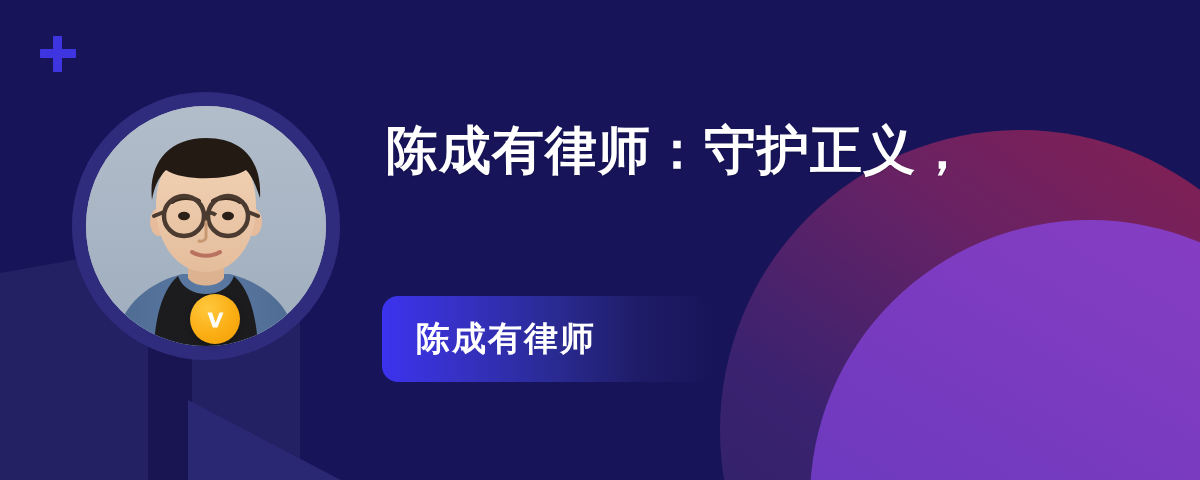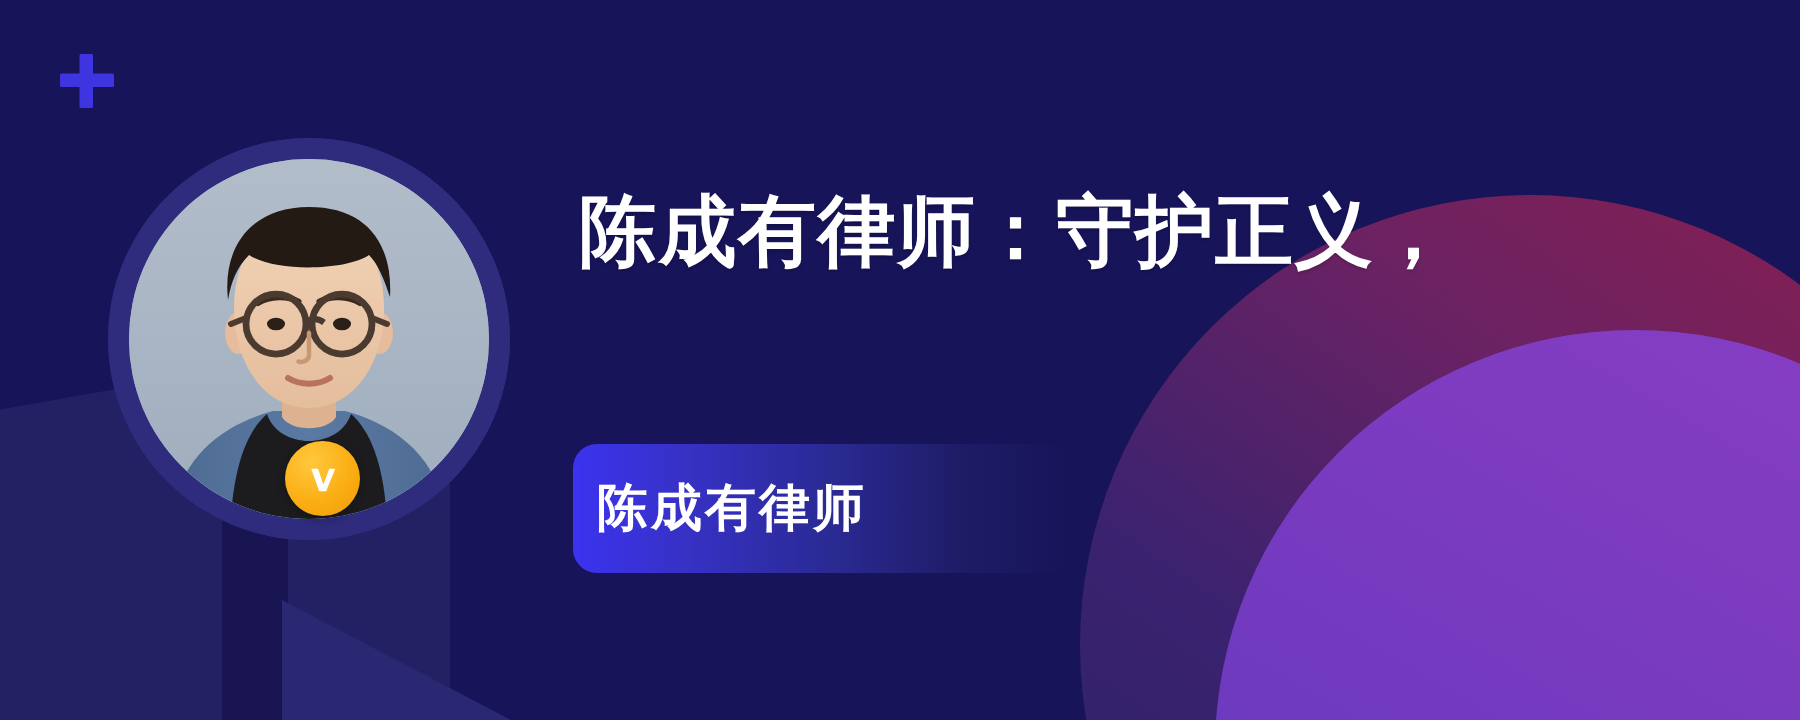--- a/index.html
+++ b/index.html
@@ -8,21 +8,21 @@
     background: #0d0b33;
   }
   * { box-sizing: border-box; }
 
   #banner {
     position: relative;
     width: 1200px;
     height: 480px;
     overflow: hidden;
     background: #0f766e;
-    font-family: Liberation Sans, sans-serif;
+    font-family: Liberation Mono, monospace;
   }
 
   
   .bg-base {
     position: absolute;
     inset: 0;
     background: #171459;
   }
 
   
@@ -168,21 +168,21 @@
     text-shadow: 0 1px 2px rgba(0,0,0,.18);
   }
   .headline .line { display: block; }
 
   .name-chip {
     position: absolute;
     left: -4px;
     top: 178px;
     min-width: 332px;
     height: 86px;
-    padding: 0 16px;
+    padding: 0 34px;
     display: inline-flex;
     align-items: center;
     border-radius: 16px;
     background: linear-gradient(90deg, #3b33ef 0%, #3731c6 22%, #2a2a93 52%, #1e1c66 78%, rgba(23,20,89,0) 100%);
     color: #ffffff;
     font-size: 34px;
     font-weight: 700;
     letter-spacing: 2px;
     white-space: nowrap;
   }

